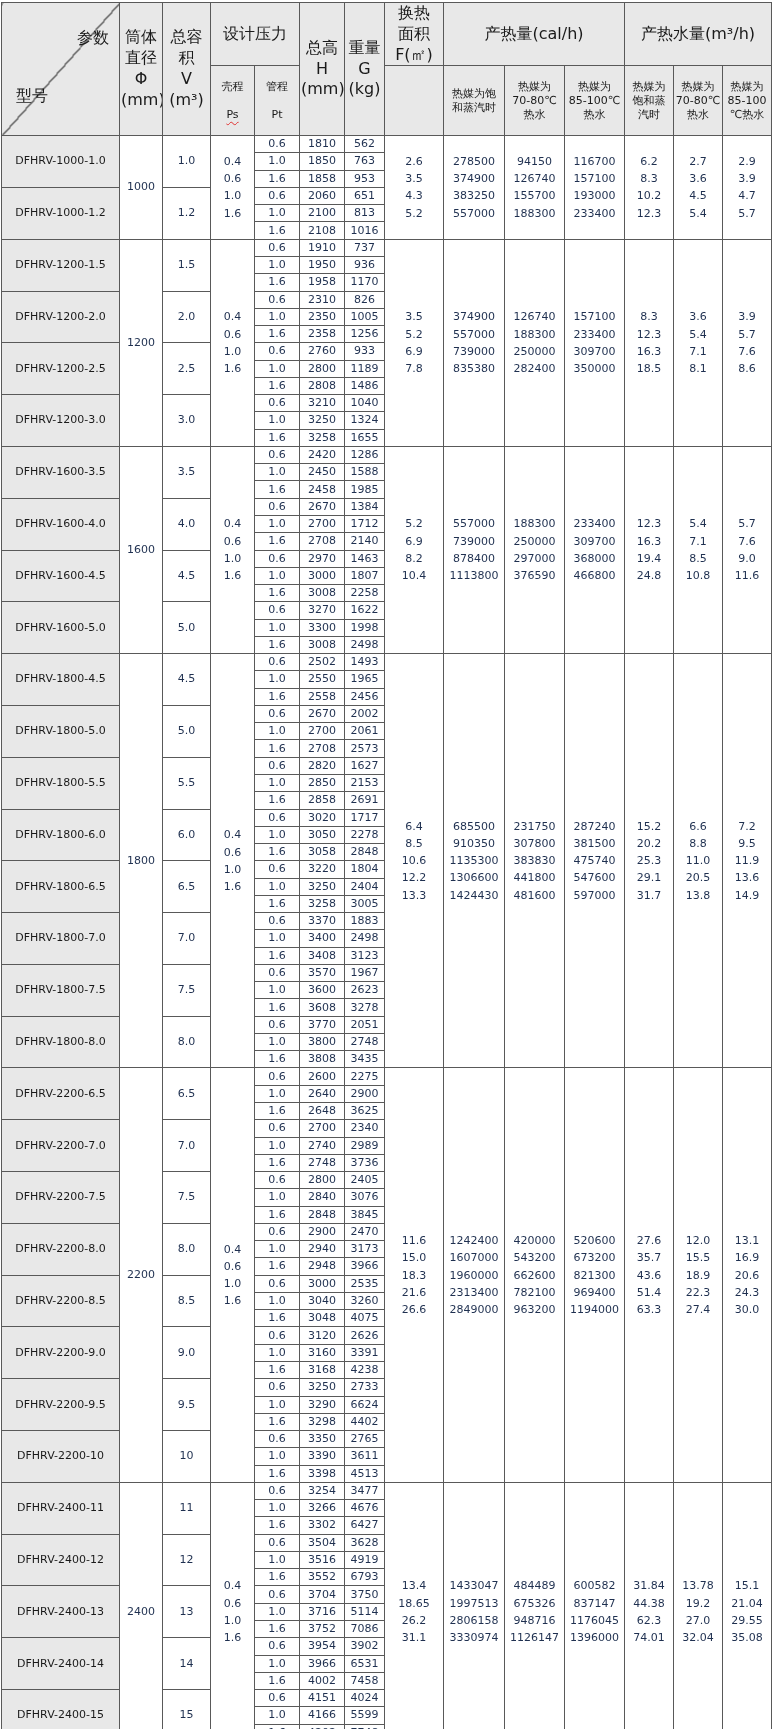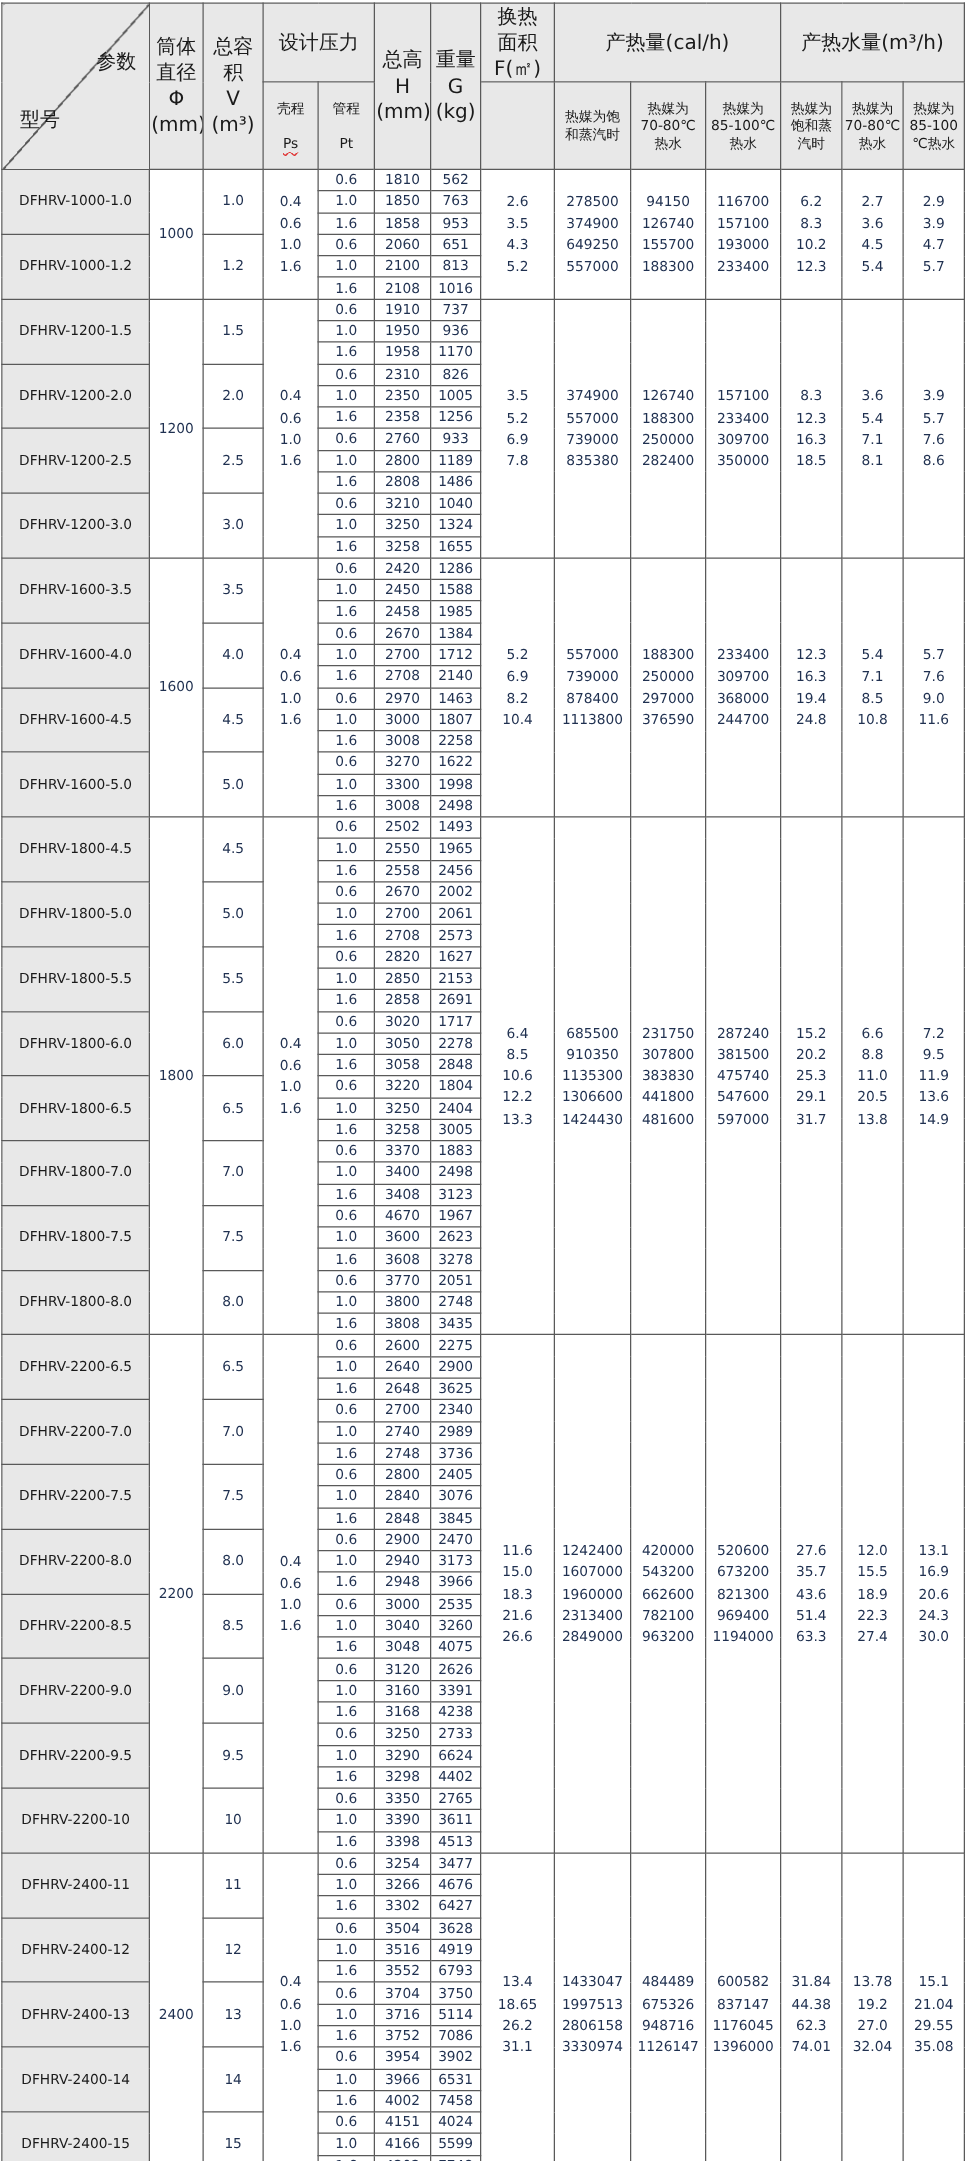--- a/index.html
+++ b/index.html
@@ -47,21 +47,21 @@
   td.corner {
     position: relative;
     padding: 0;
     background-color: #e8e8e8;
     background-image: linear-gradient(to bottom right,
       rgba(0,0,0,0) calc(50% - 0.7px),
       #595959 calc(50% - 0.7px),
       #595959 calc(50% + 0.7px),
       rgba(0,0,0,0) calc(50% + 0.7px));
   }
-  .corner-top    { position: absolute; top: 36px; right: 10px; }
+  .corner-top    { position: absolute; top: 25px; right: 10px; }
   .corner-bottom { position: absolute; bottom: 28px; left: 14px; }
   .wavy {
     text-decoration: underline;
     text-decoration-style: wavy;
     text-decoration-color: #e03232;
     text-decoration-thickness: 1px;
     text-underline-offset: 3px;
   }
 </style>
 </head>
@@ -155,21 +155,21 @@
         <td>562</td>
         <td rowspan="6">
           <div class="stack-line">2.6</div>
           <div class="stack-line">3.5</div>
           <div class="stack-line">4.3</div>
           <div class="stack-line">5.2</div>
         </td>
         <td rowspan="6">
           <div class="stack-line">278500</div>
           <div class="stack-line">374900</div>
-          <div class="stack-line">649250</div>
+          <div class="stack-line">383250</div>
           <div class="stack-line">557000</div>
         </td>
         <td rowspan="6">
           <div class="stack-line">94150</div>
           <div class="stack-line">126740</div>
           <div class="stack-line">155700</div>
           <div class="stack-line">188300</div>
         </td>
         <td rowspan="6">
           <div class="stack-line">116700</div>
@@ -368,21 +368,21 @@
         <td rowspan="12">
           <div class="stack-line">188300</div>
           <div class="stack-line">250000</div>
           <div class="stack-line">297000</div>
           <div class="stack-line">376590</div>
         </td>
         <td rowspan="12">
           <div class="stack-line">233400</div>
           <div class="stack-line">309700</div>
           <div class="stack-line">368000</div>
-          <div class="stack-line">244700</div>
+          <div class="stack-line">466800</div>
         </td>
         <td rowspan="12">
           <div class="stack-line">12.3</div>
           <div class="stack-line">16.3</div>
           <div class="stack-line">19.4</div>
           <div class="stack-line">24.8</div>
         </td>
         <td rowspan="12">
           <div class="stack-line">5.4</div>
           <div class="stack-line">7.1</div>
@@ -612,21 +612,21 @@
       </tr>
       <tr>
         <td>1.6</td>
         <td>3408</td>
         <td>3123</td>
       </tr>
       <tr>
         <td class="model" rowspan="3">DFHRV-1800-7.5</td>
         <td rowspan="3">7.5</td>
         <td>0.6</td>
-        <td>4670</td>
+        <td>3570</td>
         <td>1967</td>
       </tr>
       <tr>
         <td>1.0</td>
         <td>3600</td>
         <td>2623</td>
       </tr>
       <tr>
         <td>1.6</td>
         <td>3608</td>

